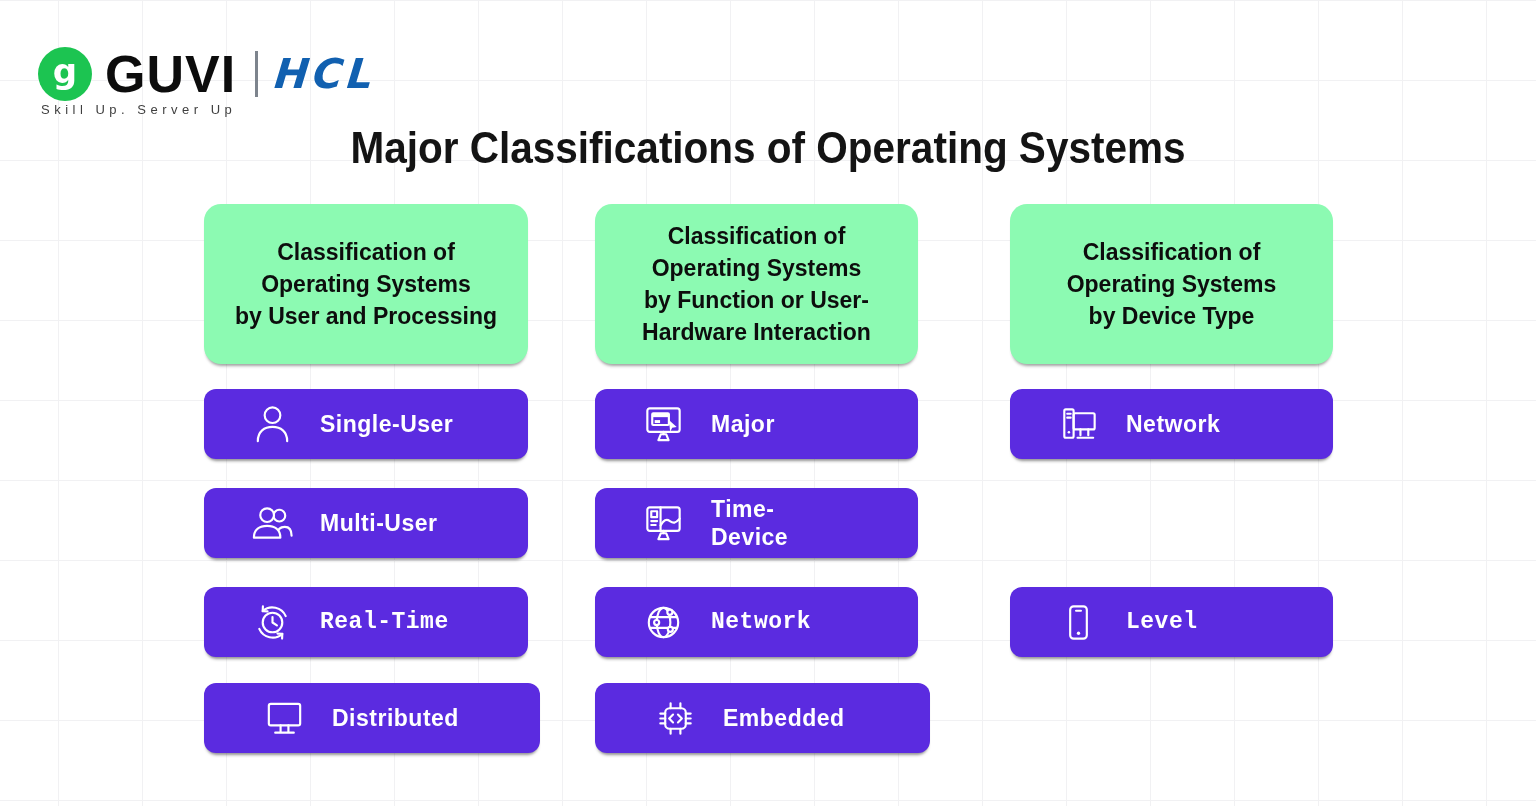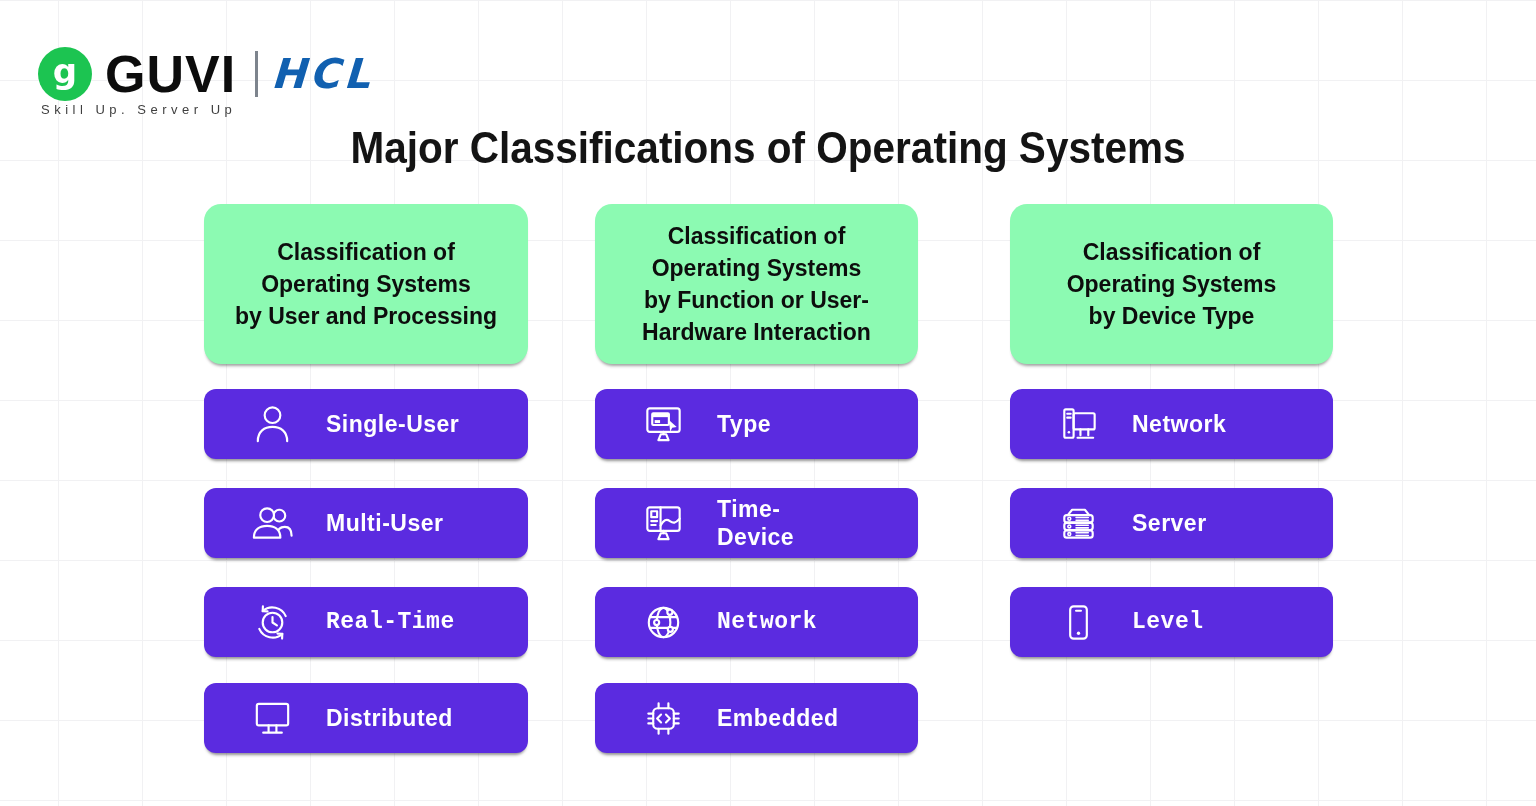--- a/index.html
+++ b/index.html
@@ -29,23 +29,23 @@
   .col{position:absolute;top:204px;height:560px;}
   .col1{left:204px;width:324px;}
   .col2{left:595px;width:323px;}
   .col3{left:1010px;width:323px;}
   .gcard{position:absolute;left:0;top:0;width:100%;height:160px;background:#8cfab2;
     border-radius:17px;display:flex;align-items:center;justify-content:center;text-align:center;
     font-size:23px;font-weight:600;color:#0d0d0d;line-height:1.4;white-space:pre-line;
     box-shadow:0 4px 3px -2px rgba(50,50,50,.45);}
   .pbtn{position:absolute;left:0;width:100%;height:70px;background:#5b2be0;border-radius:12px;
     display:flex;align-items:center;box-shadow:0 4px 3px -2px rgba(40,40,40,.5);}
-  .r1{top:185px;} .r2{top:284px;} .r3{top:383px;font-family:Liberation Mono, monospace;} .r4{top:479px;}
+  .r1{top:185px;} .r2{top:284px;} .r3{top:383px;font-family:Liberation Mono, monospace;} .r4{top:479px;padding-left:12px;}
   .pbtn .iconbox{flex:0 0 48px;margin-left:44px;display:flex;align-items:center;justify-content:center;}
-  .pbtn .label{margin-left:30px;font-size:23px;font-weight:600;color:#ffffff;
+  .pbtn .label{margin-left:24px;font-size:23px;font-weight:600;color:#ffffff;
     letter-spacing:.5px;line-height:1.22;white-space:pre-line;}
   
   .ic{width:47px;height:47px;display:block;}
   .ic *{stroke:#ffffff;stroke-width:2.2;fill:none;stroke-linecap:round;stroke-linejoin:round;}
   .ic .f{fill:#ffffff;stroke:none;}
   .ic .bgf{fill:#5b2be0;}
 </style>
 </head>
 <body>
 
@@ -124,21 +124,21 @@
         <svg class="ic" viewBox="0 0 48 48">
           <rect x="7.5" y="7.5" width="33" height="24" rx="2.5"></rect>
           <rect x="12.5" y="12.5" width="17" height="12" rx="1"></rect>
           <rect class="f" x="12.5" y="12.5" width="17" height="4"></rect>
           <rect class="f" x="15" y="19.5" width="5.5" height="3"></rect>
           <path class="f" d="M29.5 19.5 l8 7 -4.6.7 -2.1 4.1 z"></path>
           <path d="M24 31.5 v2.5"></path>
           <path d="M18.8 40 l2.4-6 h5.6 l2.4 6 z"></path>
         </svg>
       </span>
-      <span class="label">Type</span>
+      <span class="label">Major</span>
     </div>
 
     <div class="pbtn r2">
       <span class="iconbox">
         <svg class="ic" viewBox="0 0 48 48">
           <rect x="7.5" y="7.5" width="33" height="24" rx="2.5"></rect>
           <path d="M21 7.5 v24"></path>
           <rect x="11.5" y="11.5" width="6" height="6"></rect>
           <path d="M11.5 21.5 h6 M11.5 25.5 h4.5"></path>
           <path d="M21 26 c3-5.5 6-7 9.5-4.5 s5.5 2.5 10-2.5"></path>
@@ -188,37 +188,20 @@
           <rect x="9.5" y="8.5" width="9.5" height="29" rx="1.5"></rect>
           <path d="M12.5 13 h3.5 M12.5 17 h3.5"></path>
           <circle class="f" cx="14.2" cy="32" r="1.3"></circle>
           <rect x="19" y="12.5" width="21.5" height="16.5" rx="1.5"></rect>
           <path d="M26 29 v6 M34 29 v6 M23 37.5 h16"></path>
         </svg>
       </span>
       <span class="label">Network</span>
     </div>
 
-    <div class="pbtn r2">
-      <span class="iconbox">
-        <svg class="ic" viewBox="0 0 48 48">
-          <path d="M13 15.5 l4.5-5.5 h13 l4.5 5.5"></path>
-          <rect x="9.5" y="15.5" width="29" height="7.4" rx="2.5"></rect>
-          <rect x="9.5" y="23.3" width="29" height="7.4" rx="2.5"></rect>
-          <rect x="9.5" y="31.1" width="29" height="7.4" rx="2.5"></rect>
-          <circle cx="14.6" cy="19.2" r="1.5" style="stroke-width:1.6"></circle>
-          <circle cx="14.6" cy="27" r="1.5" style="stroke-width:1.6"></circle>
-          <circle cx="14.6" cy="34.8" r="1.5" style="stroke-width:1.6"></circle>
-          <path d="M21.5 17.9 h12.5 M21.5 20.7 h12.5" style="stroke-width:1.6"></path>
-          <path d="M21.5 25.7 h12.5 M21.5 28.5 h12.5" style="stroke-width:1.6"></path>
-          <path d="M21.5 33.5 h12.5 M21.5 36.3 h12.5" style="stroke-width:1.6"></path>
-        </svg>
-      </span>
-      <span class="label">Server</span>
-    </div>
 
     <div class="pbtn r3">
       <span class="iconbox">
         <svg class="ic" viewBox="0 0 48 48">
           <rect x="15.5" y="7.5" width="17" height="33" rx="3.5"></rect>
           <path d="M21.5 12 h5"></path>
           <circle class="f" cx="24" cy="35" r="1.7"></circle>
         </svg>
       </span>
       <span class="label">Level</span>

